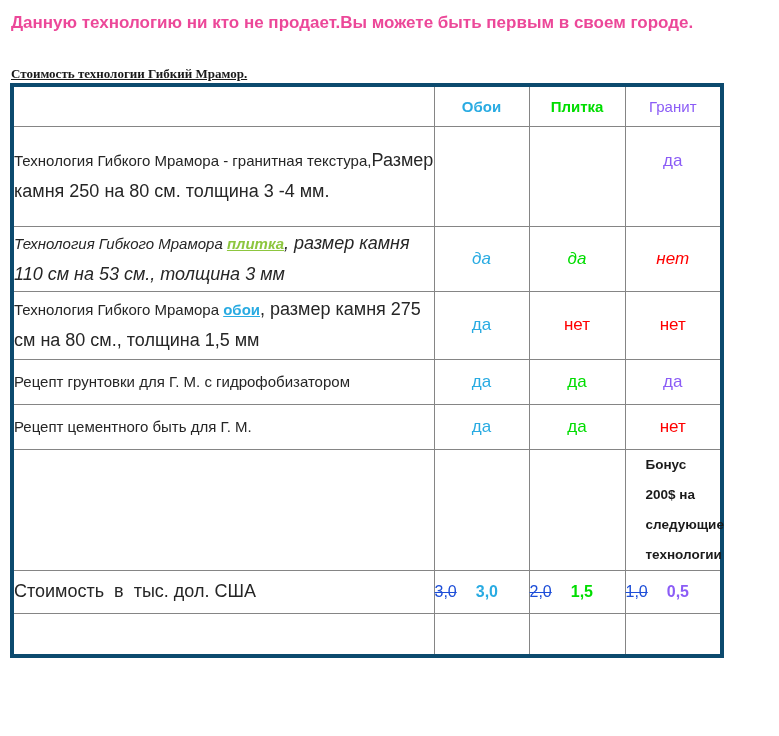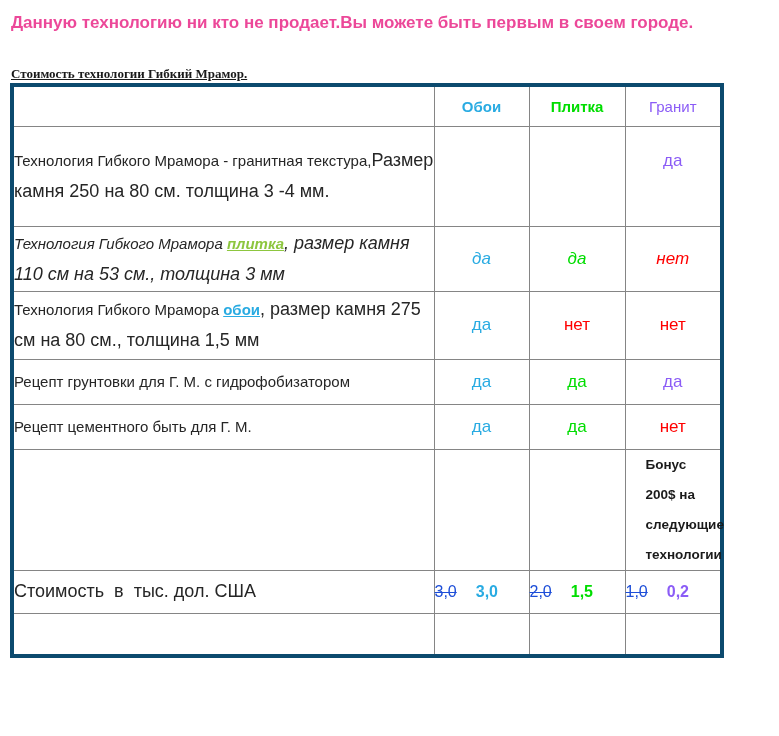--- a/index.html
+++ b/index.html
@@ -181,21 +181,21 @@
       <td class="val"></td>
       <td class="bonus">Бонус 200$ на
 следующие
 технологии</td>
     </tr>
 
     <tr class="h-price">
       <td class="desc-price">Стоимость  в  тыс. дол. США</td>
       <td class="price"><span class="old">3,0</span><span class="new c-blue">3,0</span></td>
       <td class="price"><span class="old">2,0</span><span class="new c-green">1,5</span></td>
-      <td class="price"><span class="old">1,0</span><span class="new c-black">0,2</span></td>
+      <td class="price"><span class="old">1,0</span><span class="new c-black">0,5</span></td>
     </tr>
 
     <tr class="h-last">
       <td></td>
       <td></td>
       <td></td>
       <td></td>
     </tr>
   </tbody>
     </table>

